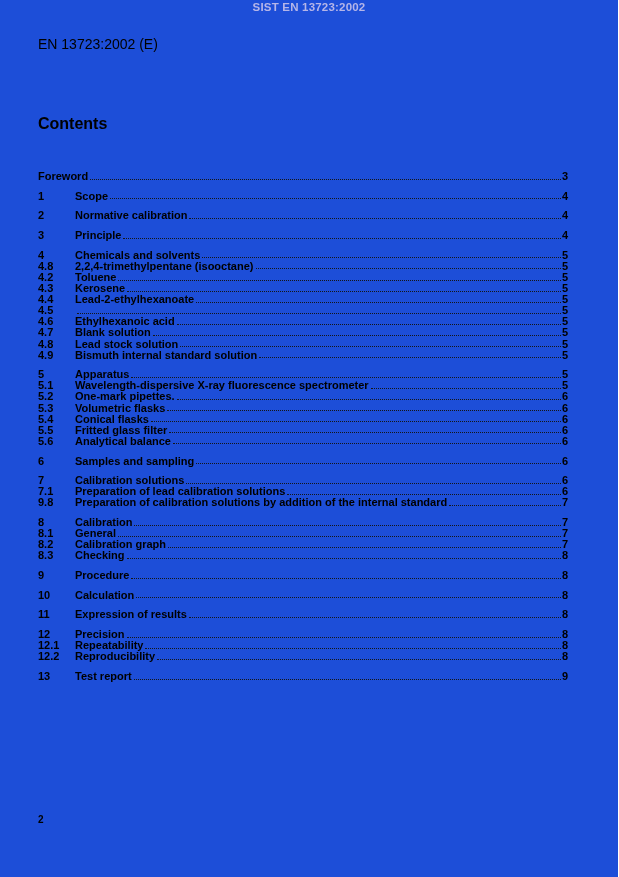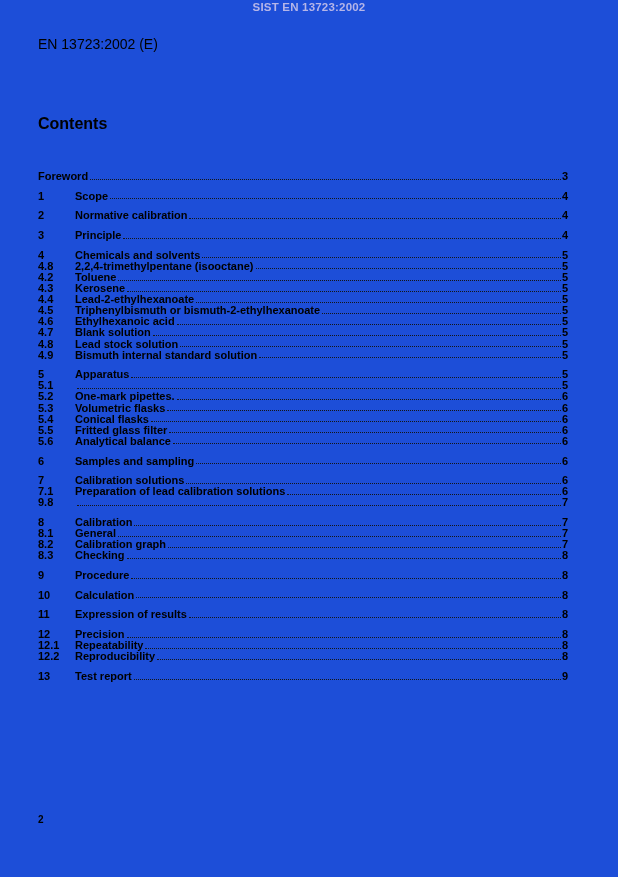--- a/index.html
+++ b/index.html
@@ -160,21 +160,20 @@
           <span class="toc-page">5</span>
         </div>
         <div class="toc-entry">
           <span class="toc-num">4.4</span>
           <span class="toc-title">Lead-2-ethylhexanoate</span>
           <span class="toc-leader"></span>
           <span class="toc-page">5</span>
         </div>
         <div class="toc-entry">
           <span class="toc-num">4.5</span>
-          <span class="toc-title">Triphenylbismuth or bismuth-2-ethylhexanoate</span>
           <span class="toc-leader"></span>
           <span class="toc-page">5</span>
         </div>
         <div class="toc-entry">
           <span class="toc-num">4.6</span>
           <span class="toc-title">Ethylhexanoic acid</span>
           <span class="toc-leader"></span>
           <span class="toc-page">5</span>
         </div>
         <div class="toc-entry">
@@ -198,20 +197,21 @@
       </div>
       <div class="toc-group">
         <div class="toc-entry">
           <span class="toc-num">5</span>
           <span class="toc-title">Apparatus</span>
           <span class="toc-leader"></span>
           <span class="toc-page">5</span>
         </div>
         <div class="toc-entry">
           <span class="toc-num">5.1</span>
+          <span class="toc-title">Wavelength-dispersive X-ray fluorescence spectrometer</span>
           <span class="toc-leader"></span>
           <span class="toc-page">5</span>
         </div>
         <div class="toc-entry">
           <span class="toc-num">5.2</span>
           <span class="toc-title">One-mark pipettes.</span>
           <span class="toc-leader"></span>
           <span class="toc-page">6</span>
         </div>
         <div class="toc-entry">
@@ -255,20 +255,21 @@
           <span class="toc-page">6</span>
         </div>
         <div class="toc-entry">
           <span class="toc-num">7.1</span>
           <span class="toc-title">Preparation of lead calibration solutions</span>
           <span class="toc-leader"></span>
           <span class="toc-page">6</span>
         </div>
         <div class="toc-entry">
           <span class="toc-num">9.8</span>
+          <span class="toc-title">Preparation of calibration solutions by addition of the internal standard</span>
           <span class="toc-leader"></span>
           <span class="toc-page">7</span>
         </div>
       </div>
       <div class="toc-group">
         <div class="toc-entry">
           <span class="toc-num">8</span>
           <span class="toc-title">Calibration</span>
           <span class="toc-leader"></span>
           <span class="toc-page">7</span>

